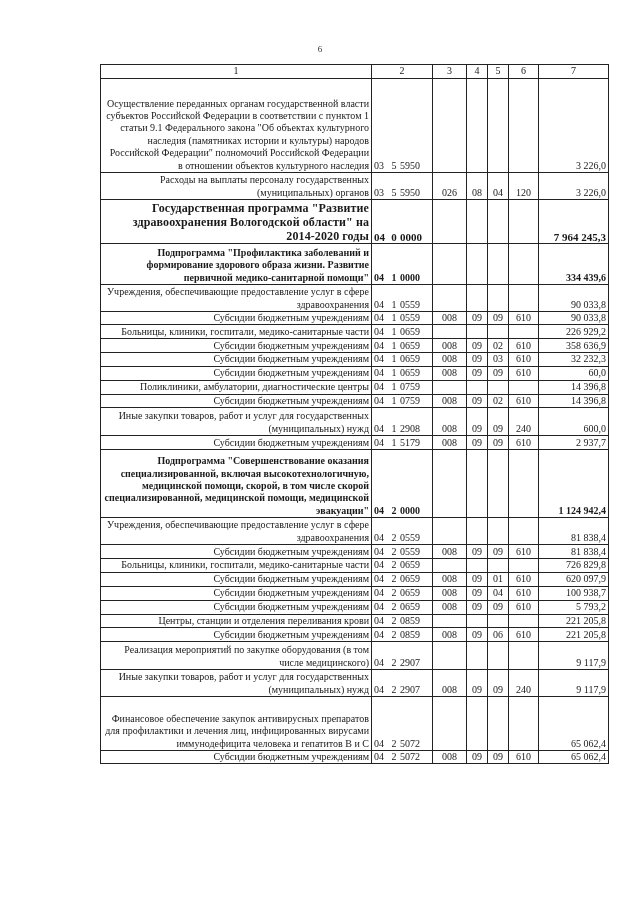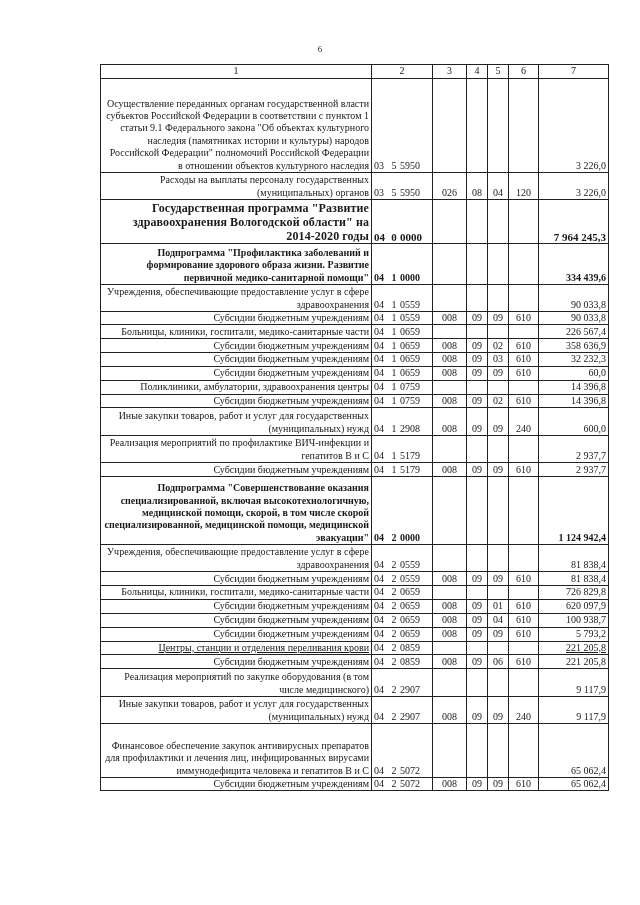--- a/index.html
+++ b/index.html
@@ -103,21 +103,21 @@
         <td class="c6">610</td>
         <td class="c7">90 033,8</td>
       </tr>
       <tr style="height: 14px;">
         <td class="c1">Больницы, клиники, госпитали, медико-санитарные части</td>
         <td class="c2"><span class="a">04</span><span class="b">1</span><span class="c">0659</span></td>
         <td class="c3"></td>
         <td class="c4"></td>
         <td class="c5"></td>
         <td class="c6"></td>
-        <td class="c7">226 567,4</td>
+        <td class="c7">226 929,2</td>
       </tr>
       <tr style="height: 14px;">
         <td class="c1">Субсидии бюджетным учреждениям</td>
         <td class="c2"><span class="a">04</span><span class="b">1</span><span class="c">0659</span></td>
         <td class="c3">008</td>
         <td class="c4">09</td>
         <td class="c5">02</td>
         <td class="c6">610</td>
         <td class="c7">358 636,9</td>
       </tr>
@@ -133,21 +133,21 @@
       <tr style="height: 14px;">
         <td class="c1">Субсидии бюджетным учреждениям</td>
         <td class="c2"><span class="a">04</span><span class="b">1</span><span class="c">0659</span></td>
         <td class="c3">008</td>
         <td class="c4">09</td>
         <td class="c5">09</td>
         <td class="c6">610</td>
         <td class="c7">60,0</td>
       </tr>
       <tr style="height: 14px;">
-        <td class="c1">Поликлиники, амбулатории, здравоохранения центры</td>
+        <td class="c1">Поликлиники, амбулатории, диагностические центры</td>
         <td class="c2"><span class="a">04</span><span class="b">1</span><span class="c">0759</span></td>
         <td class="c3"></td>
         <td class="c4"></td>
         <td class="c5"></td>
         <td class="c6"></td>
         <td class="c7">14 396,8</td>
       </tr>
       <tr style="height: 13px;">
         <td class="c1">Субсидии бюджетным учреждениям</td>
         <td class="c2"><span class="a">04</span><span class="b">1</span><span class="c">0759</span></td>
@@ -159,29 +159,20 @@
       </tr>
       <tr style="height: 28px;">
         <td class="c1">Иные закупки товаров, работ и услуг для государственных (муниципальных) нужд</td>
         <td class="c2"><span class="a">04</span><span class="b">1</span><span class="c">2908</span></td>
         <td class="c3">008</td>
         <td class="c4">09</td>
         <td class="c5">09</td>
         <td class="c6">240</td>
         <td class="c7">600,0</td>
       </tr>
-      <tr style="height: 27px;">
-        <td class="c1">Реализация мероприятий по профилактике ВИЧ-инфекции и гепатитов В и С</td>
-        <td class="c2"><span class="a">04</span><span class="b">1</span><span class="c">5179</span></td>
-        <td class="c3"></td>
-        <td class="c4"></td>
-        <td class="c5"></td>
-        <td class="c6"></td>
-        <td class="c7">2 937,7</td>
-      </tr>
       <tr style="height: 14px;">
         <td class="c1">Субсидии бюджетным учреждениям</td>
         <td class="c2"><span class="a">04</span><span class="b">1</span><span class="c">5179</span></td>
         <td class="c3">008</td>
         <td class="c4">09</td>
         <td class="c5">09</td>
         <td class="c6">610</td>
         <td class="c7">2 937,7</td>
       </tr>
       <tr class="bold" style="height: 68px;">
@@ -240,21 +231,21 @@
       </tr>
       <tr style="height: 14px;">
         <td class="c1">Субсидии бюджетным учреждениям</td>
         <td class="c2"><span class="a">04</span><span class="b">2</span><span class="c">0659</span></td>
         <td class="c3">008</td>
         <td class="c4">09</td>
         <td class="c5">09</td>
         <td class="c6">610</td>
         <td class="c7">5 793,2</td>
       </tr>
-      <tr style="height: 13px; text-decoration: underline;">
+      <tr style="height: 13px;">
         <td class="c1">Центры, станции и отделения переливания крови</td>
         <td class="c2"><span class="a">04</span><span class="b">2</span><span class="c">0859</span></td>
         <td class="c3"></td>
         <td class="c4"></td>
         <td class="c5"></td>
         <td class="c6"></td>
         <td class="c7">221 205,8</td>
       </tr>
       <tr style="height: 14px;">
         <td class="c1">Субсидии бюджетным учреждениям</td>

